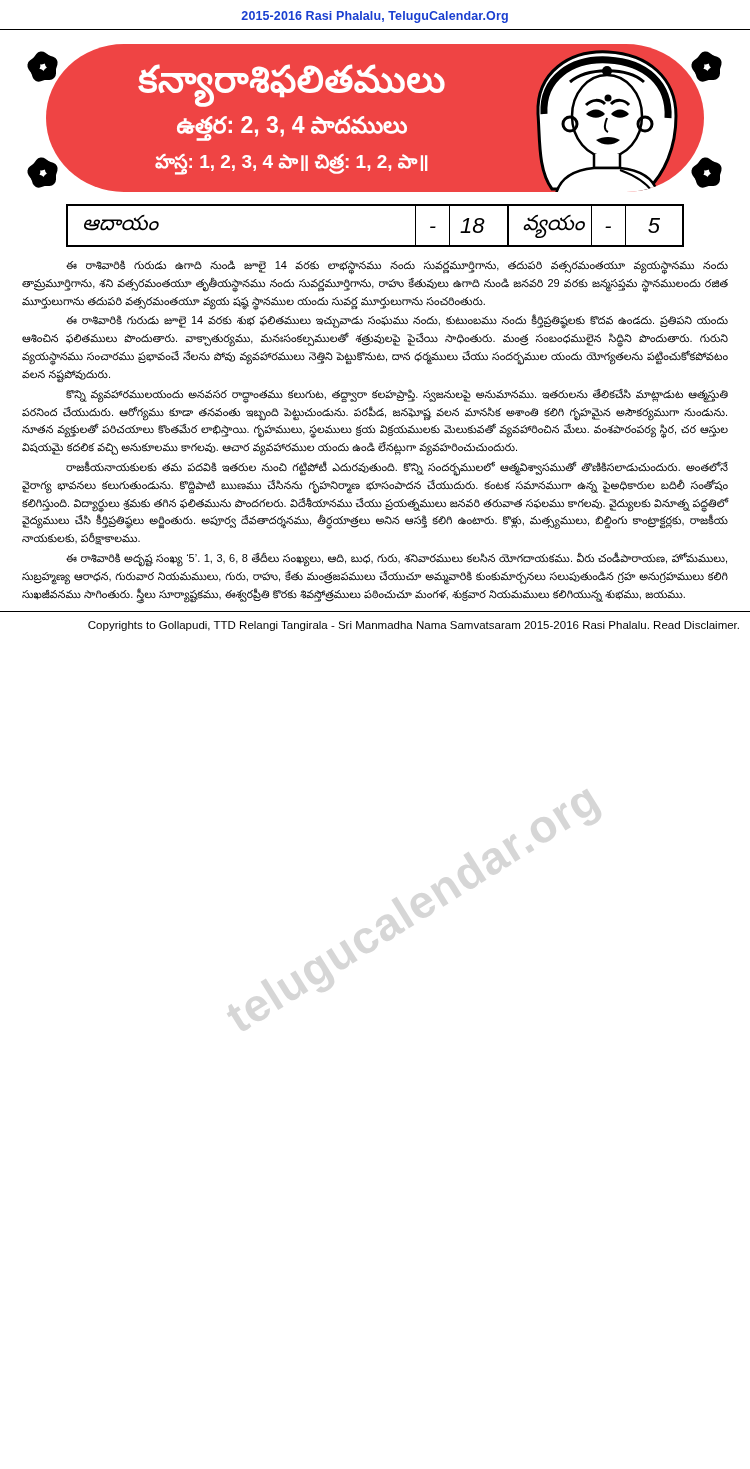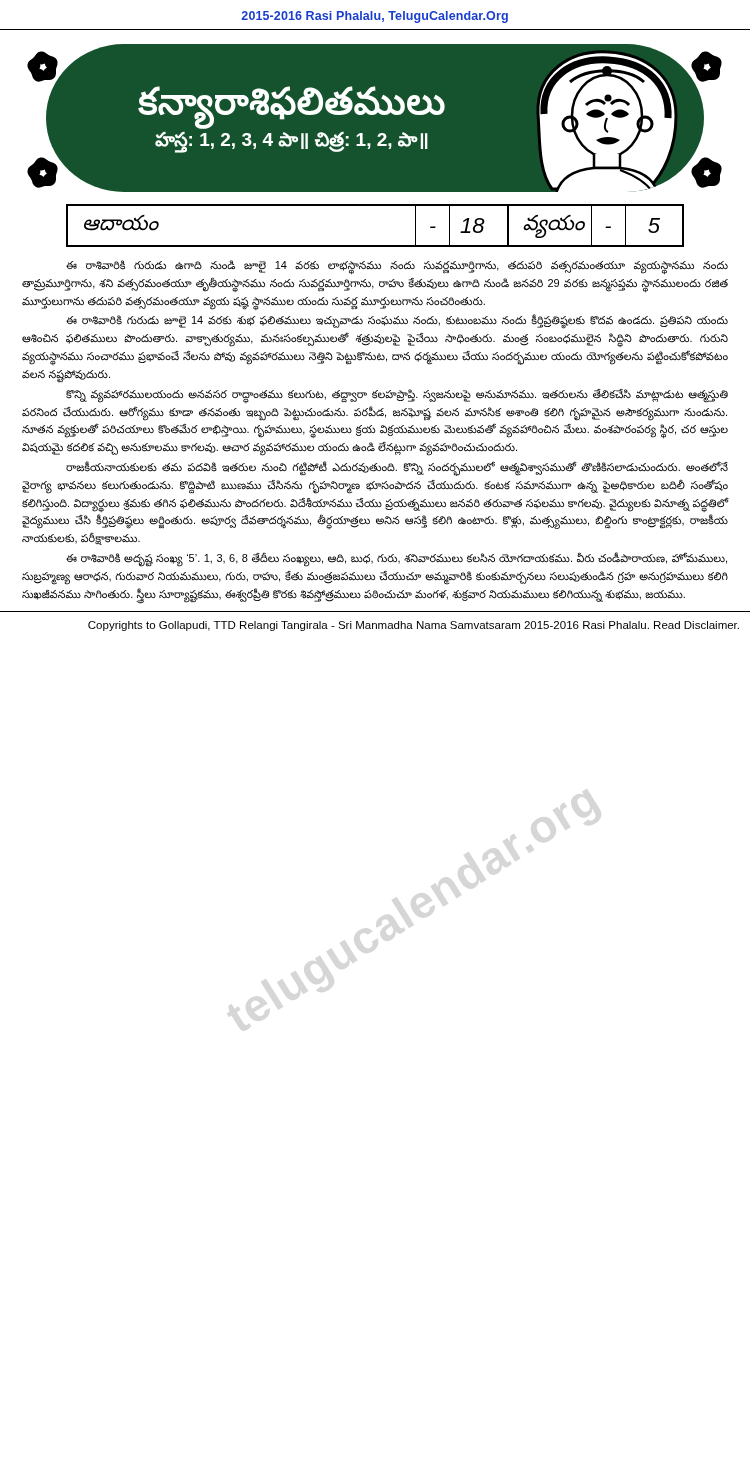--- a/index.html
+++ b/index.html
@@ -37,21 +37,21 @@
     position: relative;
     margin: 8px 10px 6px 10px;
     height: 160px;
   }
   .banner {
     position: absolute;
     left: 36px;
     top: 6px;
     right: 36px;
     bottom: 6px;
-    background: #14532d;
+    background: #ef4444;
     border-radius: 80px / 76px;
     overflow: hidden;
   }
   .banner-inner {
     position: absolute;
     inset: 0;
     display: flex;
     align-items: stretch;
   }
   .banner-text {
@@ -213,20 +213,21 @@
       <span class="p2"></span>
       <span class="p3"></span>
       <span class="p4"></span>
       <span class="p5"></span>
   </div>
 
   <div class="banner">
     <div class="banner-inner">
       <div class="banner-text">
         <div class="banner-title">కన్యారాశిఫలితములు</div>
+        <div class="banner-sub1">ఉత్తర: 2, 3, 4 పాదములు</div>
         <div class="banner-sub2">హస్త: 1, 2, 3, 4 పా॥ చిత్ర: 1, 2, పా॥</div>
       </div>
       <div class="banner-art">
         <svg class="face" viewBox="0 0 196 150" preserveAspectRatio="xMidYMid meet">
 
           <path d="M30 70 C28 28 62 6 100 8 C140 10 168 34 168 72 C168 104 156 130 140 145 L44 145 C30 126 32 96 30 70 Z" fill="#ffffff"></path>
 
           <path d="M30 70 C28 28 62 6 100 8 C140 10 168 34 168 72 C168 104 156 130 140 145 L44 145 C30 126 32 96 30 70 Z" fill="none" stroke="#000" stroke-width="3"></path>
           <path d="M36 70 C34 34 64 14 100 16 C138 18 162 40 160 74" fill="none" stroke="#000" stroke-width="7"></path>
 

